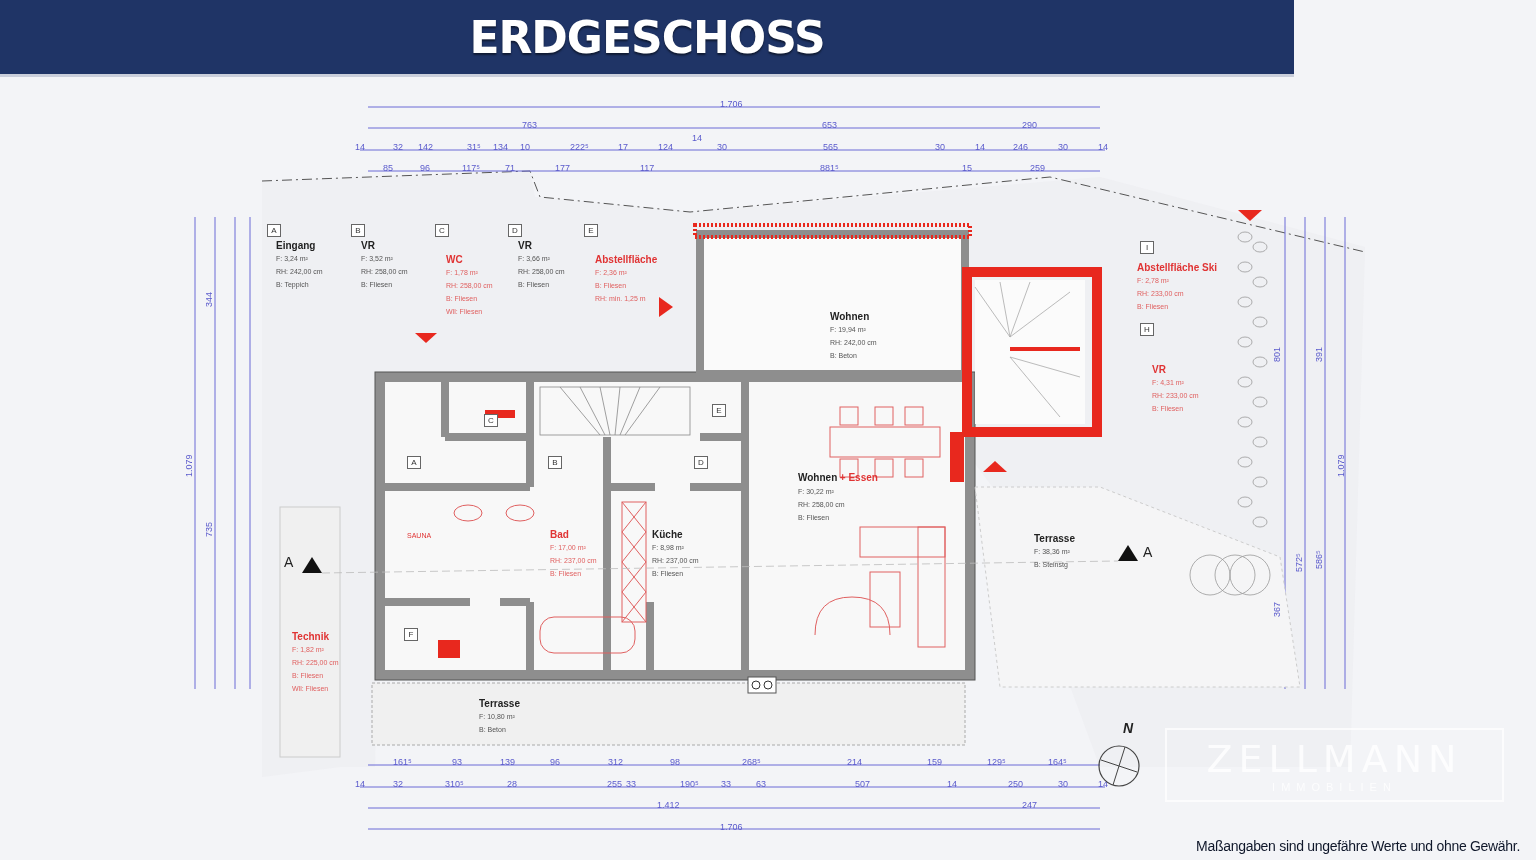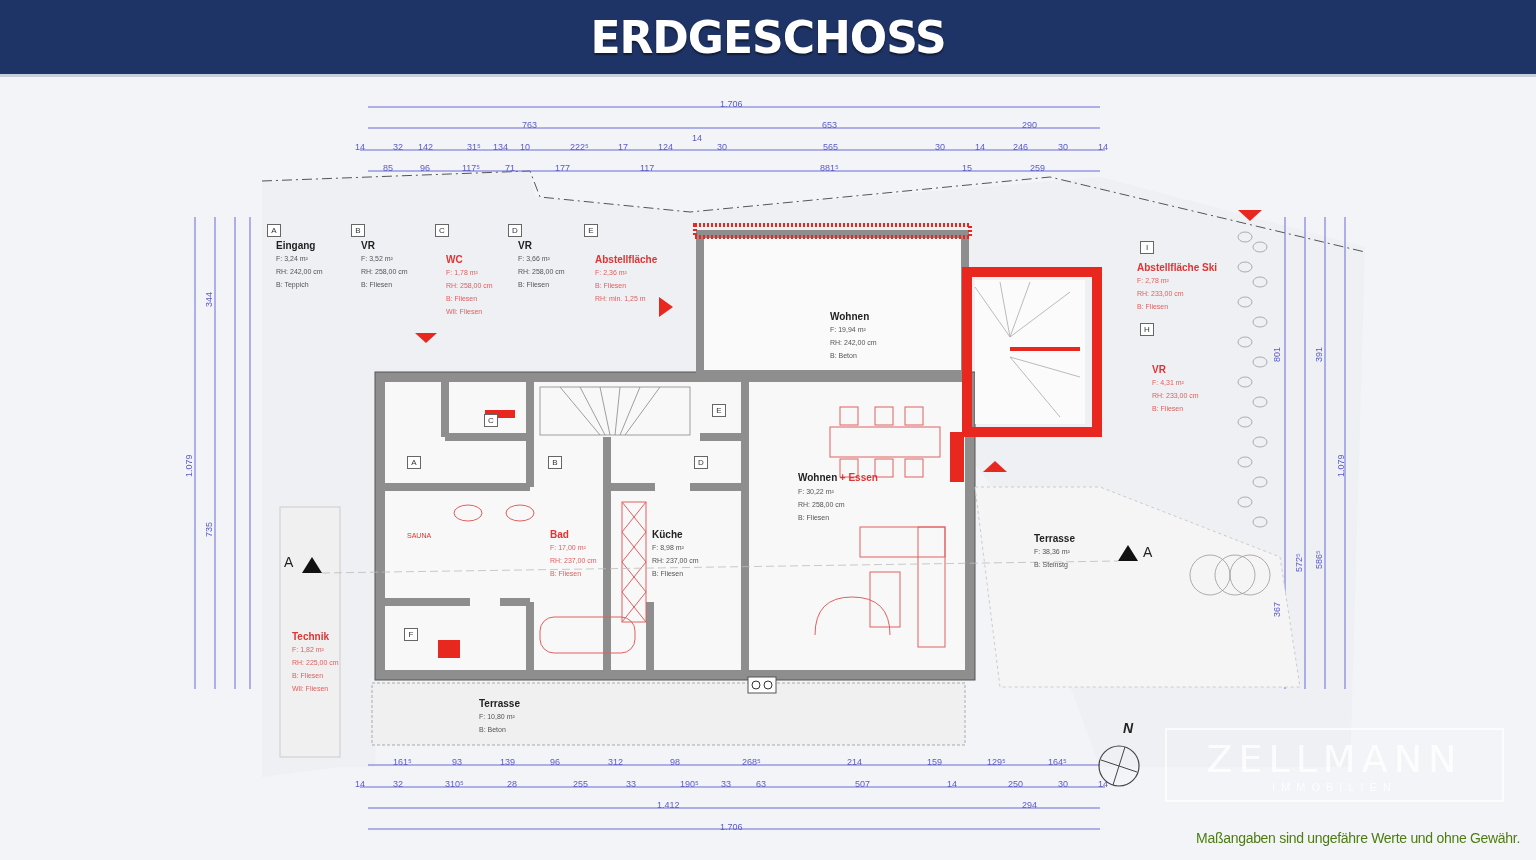--- a/index.html
+++ b/index.html
@@ -1,28 +1,28 @@
 <!DOCTYPE html>
 <html><head>
 <meta charset="utf-8">
 <style>
   html,body{margin:0;padding:0;}
   body{width:1536px;height:860px;overflow:hidden;background:#f3f4f7;font-family:"Liberation Sans",sans-serif;position:relative;}
-  .header{position:absolute;left:0;top:0;width:1536px;height:74px;background:#1f3466;border-bottom:3px solid #c9cedb;display:flex;align-items:center;justify-content:center;}
+  .header{position:absolute;left:0;top:0;width:1294px;height:74px;background:#1f3466;border-bottom:3px solid #c9cedb;display:flex;align-items:center;justify-content:center;}
   .header h1{margin:0;color:#fff;font-family:"DejaVu Sans",sans-serif;font-weight:bold;font-size:44px;letter-spacing:-1px;text-shadow:0 2px 2px rgba(0,0,0,.5);}
   .plan{position:absolute;left:0;top:77px;width:1536px;height:783px;}
   .lbl{position:absolute;font-size:9px;line-height:13px;color:#333;}
   .lbl .t{font-weight:bold;font-size:10px;color:#222;}
   .lbl.red, .lbl.red .t{color:#e03333;}
   .lbl .s{font-size:7px;color:#555;}
   .lbl.red .s{color:#e06060;}
   .tag{position:absolute;width:12px;height:11px;border:1px solid #666;background:#fff;font-size:8px;text-align:center;line-height:11px;color:#333;}
   .dim{position:absolute;font-size:9px;color:#5a5acc;}
   .dimv{position:absolute;font-size:9px;color:#5a5acc;transform:rotate(-90deg);transform-origin:left top;}
-  .disclaimer{position:absolute;right:16px;bottom:14px;font-size:14px;color:#4d7c0f;letter-spacing:-0.3px;}
+  .disclaimer{position:absolute;right:16px;bottom:6px;font-size:14px;color:#0f172a;letter-spacing:-0.3px;}
   .logo{position:absolute;left:1165px;top:728px;width:335px;height:70px;border:2px solid rgba(255,255,255,.75);display:flex;flex-direction:column;align-items:center;justify-content:center;}
   .logo .n{font-size:38px;color:rgba(255,255,255,.8);letter-spacing:6px;font-family:"DejaVu Sans",sans-serif;}
   .logo .sub{font-size:11px;color:rgba(255,255,255,.8);letter-spacing:6px;}
   .compass{position:absolute;left:1097px;top:722px;}
 </style>
 </head>
 <body>
 
 <div class="header">
   <h1>ERDGESCHOSS</h1>
@@ -219,32 +219,32 @@
   <span class="dim" style="left:670px;top:680px">98</span>
   <span class="dim" style="left:742px;top:680px">268⁵</span>
   <span class="dim" style="left:847px;top:680px">214</span>
   <span class="dim" style="left:927px;top:680px">159</span>
   <span class="dim" style="left:987px;top:680px">129⁵</span>
   <span class="dim" style="left:1048px;top:680px">164⁵</span>
   <span class="dim" style="left:355px;top:702px">14</span>
   <span class="dim" style="left:393px;top:702px">32</span>
   <span class="dim" style="left:445px;top:702px">310⁵</span>
   <span class="dim" style="left:507px;top:702px">28</span>
-  <span class="dim" style="left:573px;top:702px">255</span>
+  <span class="dim" style="left:607px;top:702px">255</span>
   <span class="dim" style="left:626px;top:702px">33</span>
   <span class="dim" style="left:680px;top:702px">190⁵</span>
   <span class="dim" style="left:721px;top:702px">33</span>
   <span class="dim" style="left:756px;top:702px">63</span>
   <span class="dim" style="left:855px;top:702px">507</span>
   <span class="dim" style="left:947px;top:702px">14</span>
   <span class="dim" style="left:1008px;top:702px">250</span>
   <span class="dim" style="left:1058px;top:702px">30</span>
   <span class="dim" style="left:1098px;top:702px">14</span>
   <span class="dim" style="left:657px;top:723px">1.412</span>
-  <span class="dim" style="left:1022px;top:723px">294</span>
+  <span class="dim" style="left:1022px;top:723px">247</span>
   <span class="dim" style="left:720px;top:745px">1.706</span>
 
   <span class="dimv" style="left:184px;top:400px">1.079</span>
   <span class="dimv" style="left:204px;top:230px">344</span>
   <span class="dimv" style="left:204px;top:460px">735</span>
   <span class="dimv" style="left:1336px;top:400px">1.079</span>
   <span class="dimv" style="left:1272px;top:285px">801</span>
   <span class="dimv" style="left:1314px;top:285px">391</span>
   <span class="dimv" style="left:1272px;top:540px">367</span>
   <span class="dimv" style="left:1294px;top:495px">572⁵</span>

